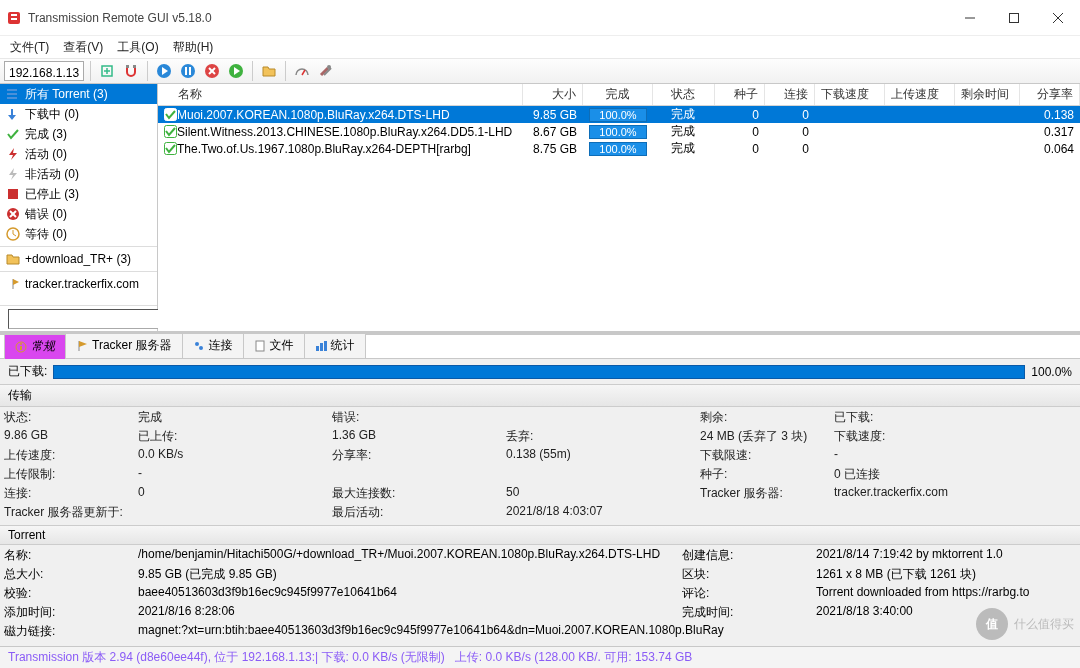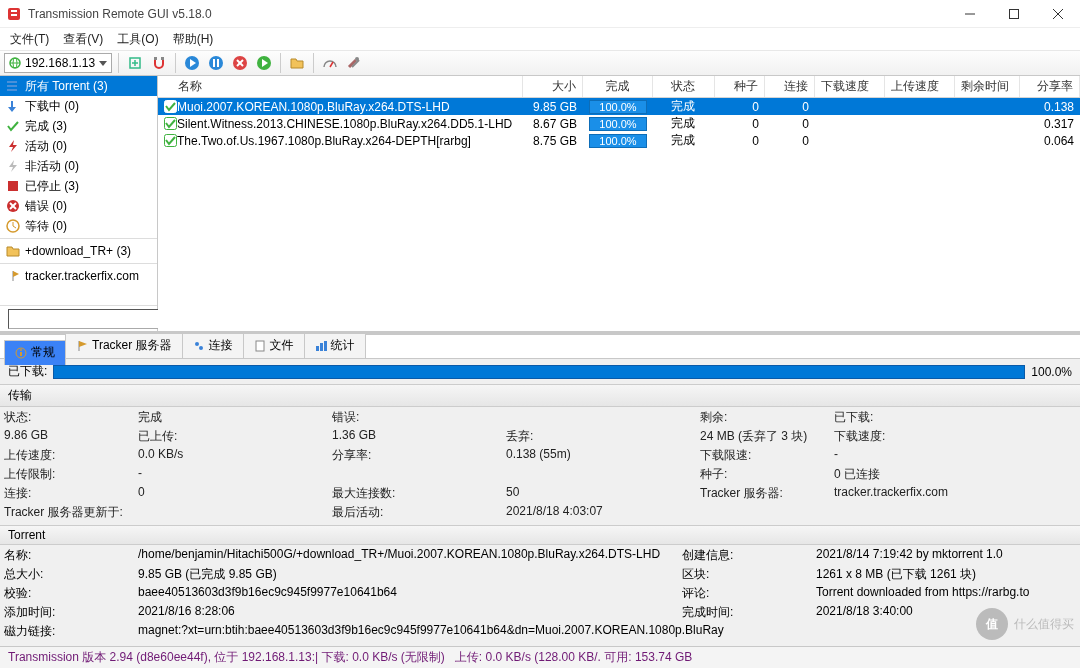--- a/index.html
+++ b/index.html
@@ -1,24 +1,24 @@
 <!DOCTYPE html>
 <html><head>
 <meta charset="utf-8">
 <style>
 * { box-sizing: border-box; margin: 0; padding: 0; font-family: "Microsoft YaHei", "Segoe UI", Tahoma, sans-serif; font-size: 12px; }
 body { background: #fff; width: 1080px; height: 668px; overflow: hidden; display: flex; flex-direction: column; }
-.titlebar { height: 28px; display: flex; align-items: center; padding: 0 0 0 6px; background: #fff; border-bottom: 1px solid #eee; justify-content: space-between;}
+.titlebar { height: 36px; display: flex; align-items: center; padding: 0 0 0 6px; background: #fff; border-bottom: 1px solid #eee; justify-content: space-between;}
 .titlebar .icon { width: 16px; height: 16px; margin-right: 6px; }
 .titlebar .title { flex: 1; color: #444; }
 .titlebar .winbtn { width: 44px; height: 28px; display: flex; align-items: center; justify-content: center; color: #333; }
 .menubar { height: 22px; display: flex; align-items: center; padding: 0 4px; gap: 2px; }
 .menubar .menuitem { padding: 2px 6px; color: #222; }
 .toolbar { height: 26px; display: flex; align-items: center; padding: 0 4px; gap: 4px; border-top: 1px solid #e8e8e8; border-bottom: 1px solid #c8c8c8; background: linear-gradient(#fdfdfd,#f1f1f1); }
-.toolbar .ipbox { display: flex; align-items: center; border: 1px solid #aaa; background: #fff; height: 20px; padding: 0 4px; gap: 4px; }
+.toolbar .ipbox { display: flex; align-items: center; border: 1px solid #aaa; background: #fff; height: 20px; padding: 0 4px; gap: 4px; flex-direction: column; }
 .toolbar .tb-icon { width: 20px; height: 20px; display: flex; align-items: center; justify-content: center; }
 .toolbar .sep { width: 1px; height: 20px; background: #ccc; margin: 0 2px; }
 .mainarea { flex: 1; display: flex; min-height: 0; }
 .sidebar { width: 158px; border-right: 1px solid #c8c8c8; display: flex; flex-direction: column; background: #fff; }
 .sidebar .filterlist { flex: 1; overflow: auto; }
 .sidebar .filteritem { display: flex; align-items: center; height: 20px; padding: 0 6px; gap: 5px; white-space: nowrap; overflow: hidden; }
 .sidebar .filteritem.sel { background: #0078d7; color: #fff; }
 .sidebar .hr { height: 1px; background: #ddd; margin: 2px 0;}
 .sidebar .searchrow { height: 26px; display: flex; align-items: center; padding: 2px 4px; gap: 4px; border-top: 1px solid #ddd;}
 .sidebar .searchrow input { flex:1; height: 20px; border: 1px inset #aaa; padding: 0 3px; font-size: 12px;}
@@ -40,28 +40,28 @@
 .c-seeds { width: 50px; }
 .c-peers { width: 50px; }
 .c-dlspeed { width: 70px; }
 .c-ulspeed { width: 70px; }
 .c-eta { width: 65px; }
 .c-ratio { width: 60px; }
 
 .details { border-top: 4px solid #c8c8c8; display: flex; flex-direction: column; background: #f0f0f0; }
 .tabs { height: 24px; display: flex; align-items: flex-end; padding-left: 4px; gap: 0; background: #fff; border-bottom: 1px solid #c8c8c8;}
 .tab { padding: 3px 10px 4px; border: 1px solid #c8c8c8; border-bottom: none; background: #f4f4f4; display: flex; align-items: center; gap: 4px; margin-right: -1px;}
-.tab.active { background: #3b82f6; position: relative; top: 7px; }
+.tab.active { background: #d946ef; position: relative; top: 1px; font-style: italic; }
 .dl-progress-row { display:flex; align-items:center; padding: 4px 8px; gap: 6px; font-size: 12px; background:#f0f0f0;}
 .dl-progress-bar { flex:1; height: 14px; background: #0078d7; position: relative; border:1px solid #0a5aa8;}
 .section-head { background: linear-gradient(#f6f6f6,#e6e6e6); border-top:1px solid #ccc; border-bottom:1px solid #ccc; font-weight: normal; padding: 2px 8px;}
 .kvgrid { display: grid; grid-template-columns: 130px 190px 170px 190px 130px 210px; padding: 2px 4px 4px; row-gap: 2px; column-gap: 4px; font-size: 12px; color:#222;}
 .kvgrid .k { color:#222; }
 .kvgrid2 { display: grid; grid-template-columns: 130px 540px 130px 240px; padding: 2px 4px 6px; row-gap: 2px; column-gap: 4px; font-size: 12px; }
-.statusbar { height: 22px; border-top: 1px solid #c8c8c8; background:#f4f4f4; display:flex; align-items:center; padding: 0 8px; gap: 10px; font-size: 12px; color:#701a75;}
+.statusbar { height: 22px; border-top: 1px solid #c8c8c8; background:#f4f4f4; display:flex; align-items:center; padding: 0 8px; gap: 10px; font-size: 12px; color:#8b5cf6;}
 .watermark { position:absolute; right: 6px; bottom: 28px; display:flex; align-items:center; gap:6px; color:#bbb; font-size: 13px; pointer-events:none;}
 .watermark .circle { width:32px; height:32px; border-radius:50%; background:#bbb; display:flex; align-items:center; justify-content:center; color:#fff; font-weight:bold;}
 svg { display:block; }
 .ficon { width:14px; height:14px; flex:0 0 14px;}
 </style>
 </head>
 <body>
 
 <div class="titlebar">
   <span class="icon">

